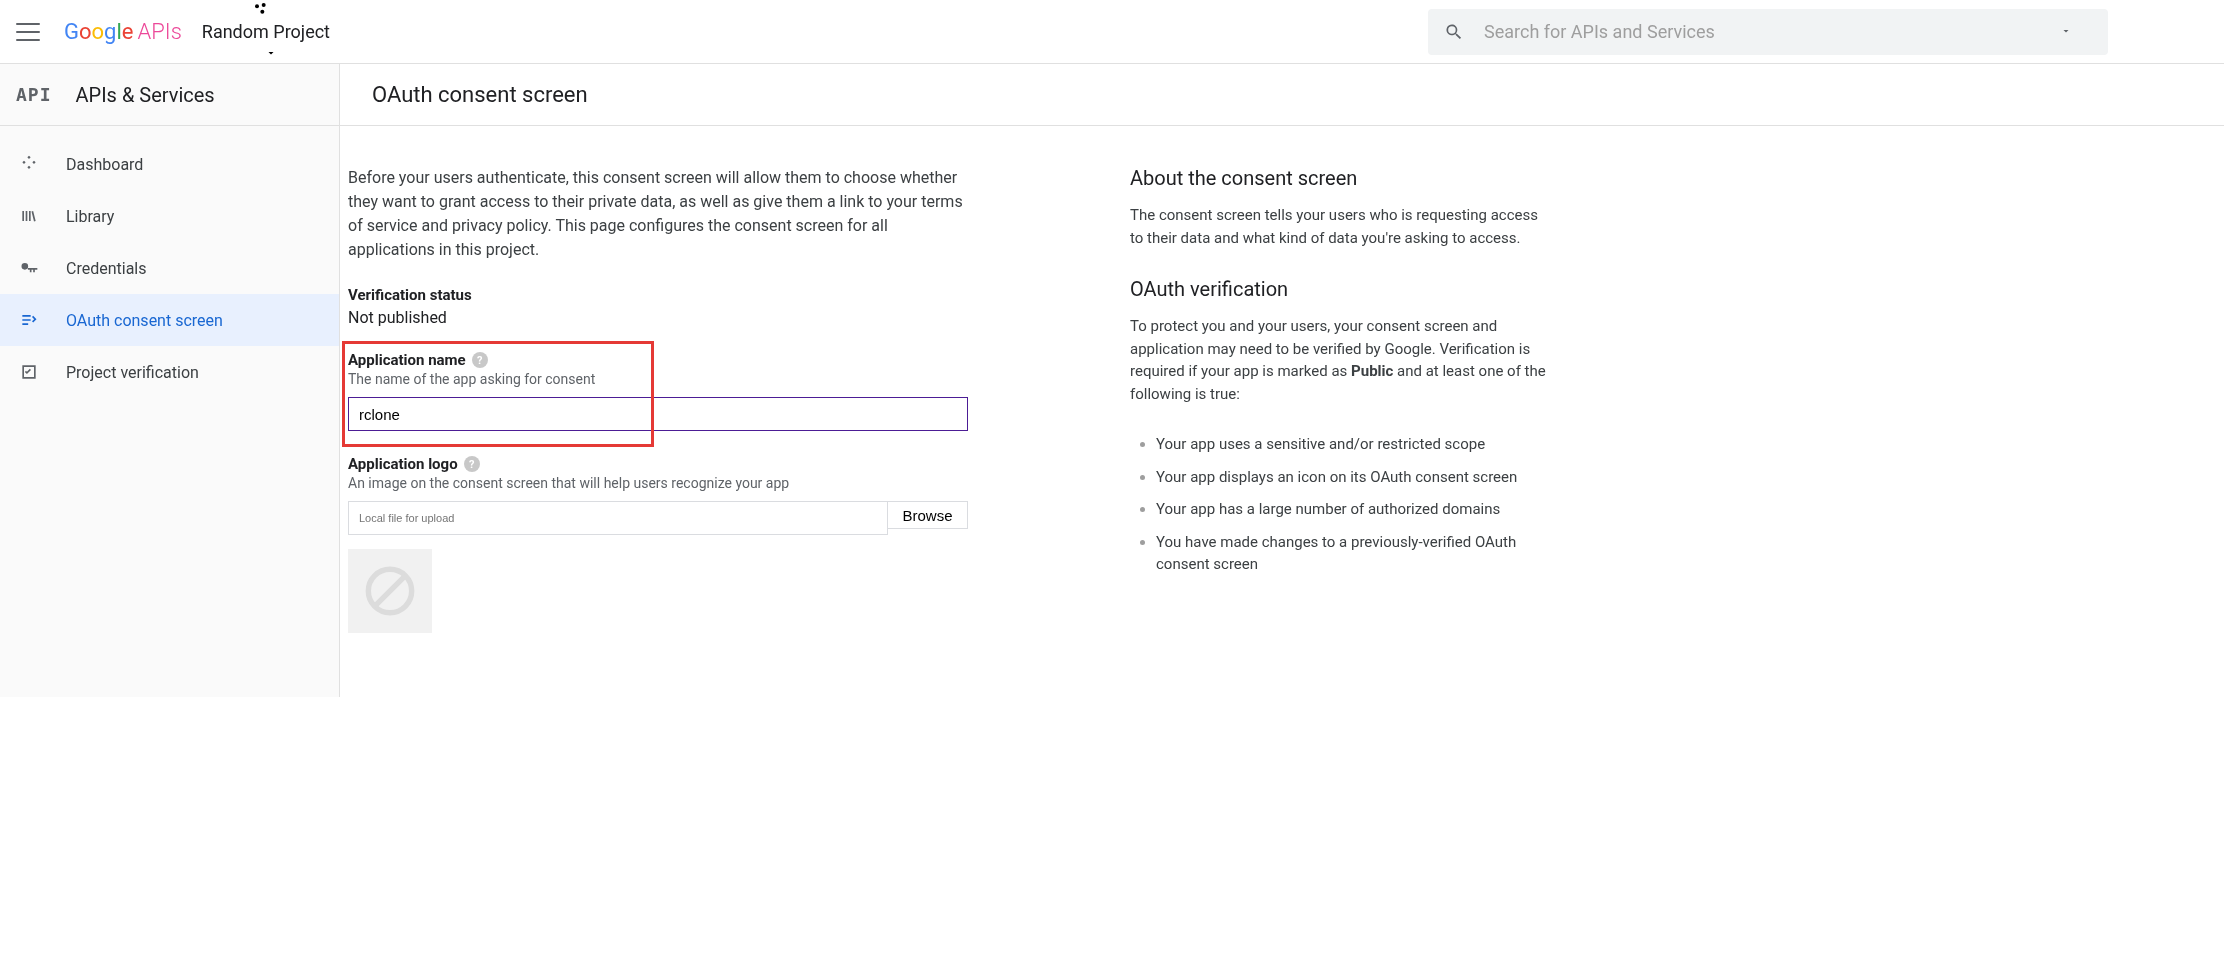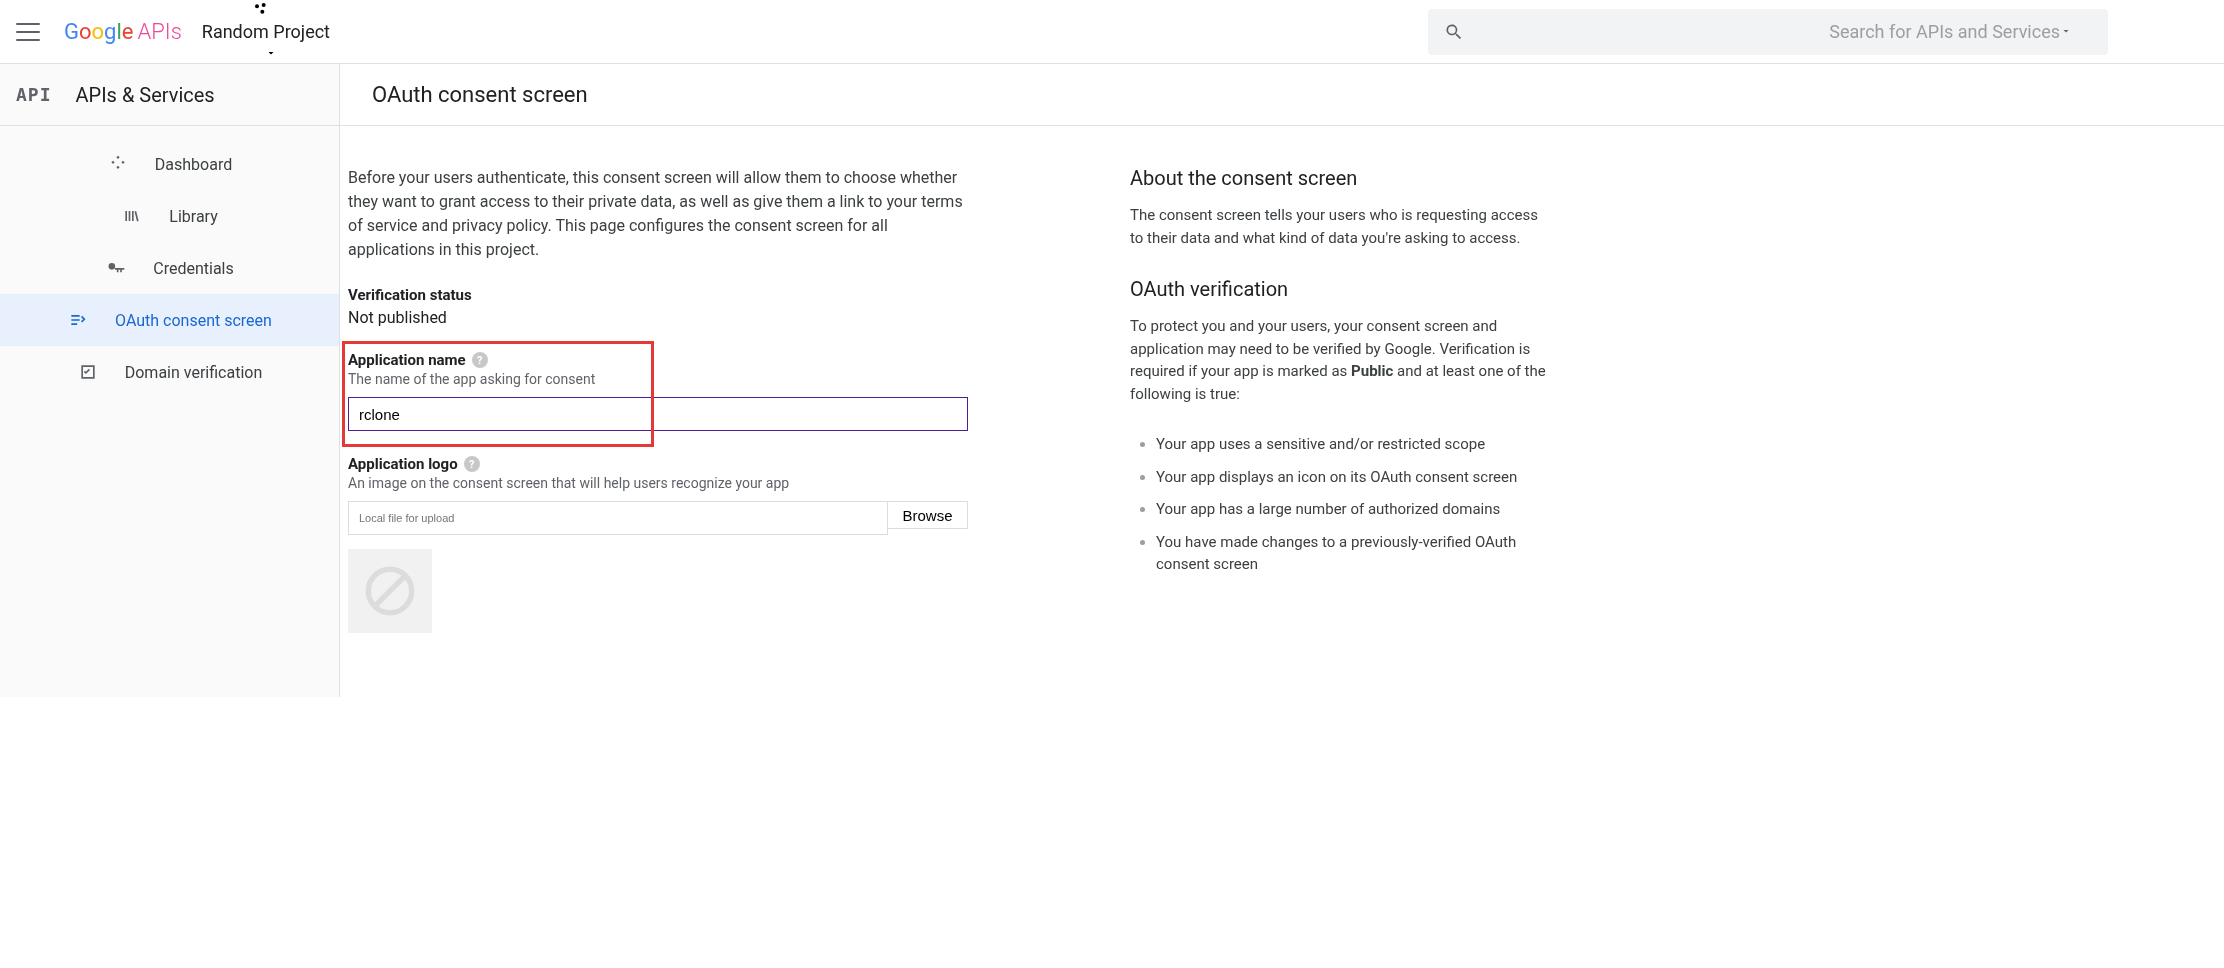--- a/index.html
+++ b/index.html
@@ -11,34 +11,34 @@
 .hamburger span { height: 2px; background: #5f6368; border-radius: 2px; }
 .logo { display: flex; align-items: baseline; font-size: 22px; margin-right: 20px; }
 .logo .g1{color:#4285f4}.logo .g2{color:#ea4335}.logo .g3{color:#fbbc05}.logo .g4{color:#4285f4}.logo .g5{color:#34a853}.logo .g6{color:#ea4335}
 .logo .apis { color: #ec4899; font-weight: 300; margin-left: 4px; }
 .proj-switch { display: flex; align-items: center; cursor: pointer; font-size: 18px; color: #202124; flex-direction: column; }
 .proj-switch .hexdots { margin-right: 10px; }
 .proj-switch .caret { margin-left: 10px; }
 .spacer { flex: 1; }
 .search { width: 680px; height: 46px; background: #f1f3f4; border-radius: 4px; display: flex; align-items: center; padding: 0 16px; margin-right: 100px; }
 .search svg { margin-right: 20px; }
-.search .ph { color: #9e9e9e; font-size: 18px; flex: 1; text-align: right; }
+.search .ph { color: #9e9e9e; font-size: 18px; flex: 1; }
 .search .drop { color: #5f6368; }
 
 
 .subhdr { display: flex; border-bottom: 1px solid #e0e0e0; }
 .subhdr-left { width: 340px; display: flex; align-items: center; padding: 18px 16px; border-right: 1px solid #e0e0e0; background:#fafafa; }
 .subhdr-left .apilogo { font-family: monospace; font-weight: 700; letter-spacing: 1px; font-size: 18px; color:#5f6368; margin-right: 24px; }
 .subhdr-left .section-title { font-size: 20px; color: #202124; }
 .subhdr-right { flex: 1; padding: 18px 32px; font-size: 22px; color:#202124; }
 
 
 .body { display: flex; }
 .sidebar { width: 340px; border-right: 1px solid #e0e0e0; background:#fafafa; padding-top: 12px; }
-.nav-item { display: flex; align-items: center; height: 52px; padding: 0 18px; font-size: 16px; color: #3c4043; cursor: pointer; justify-content: center; }
+.nav-item { display: flex; align-items: center; height: 52px; padding: 0 18px; font-size: 16px; color: #3c4043; cursor: pointer; }
 .nav-item.active { background: #e8f0fe; color: #1967d2; }
 .nav-item.active .nav-icon { fill: #1967d2; color:#1967d2; }
 .nav-icon { width: 22px; height: 22px; margin-right: 26px; display:flex; align-items:center; justify-content:center; color:#5f6368; }
 .nav-icon svg { width: 20px; height: 20px; fill: currentColor; }
 
 .main { flex: 1; display: flex; padding: 40px 0 40px 0; }
 .main-col { width: 700px; padding: 0 0 0 8px; margin-left: 0; }
 .intro { font-size: 16px; line-height: 1.5; color: #3c4043; margin-bottom: 24px; max-width: 620px; }
 .field-block { margin-bottom: 24px; }
 .field-label { font-weight: 700; font-size: 15px; color:#202124; display:flex; align-items:center; }
@@ -148,21 +148,21 @@
           </svg>
         </span>
       <span>OAuth consent screen</span>
     </div>
     <div class="nav-item">
       <span class="nav-icon">
           <svg viewBox="0 0 24 24">
             <path d="M4 4h16v16H4V4zm2 2v12h12V6H6zm3.5 8.5L7 12l1.4-1.4 1.1 1.1L13 8.2l1.4 1.4-4.9 4.9z"></path>
           </svg>
         </span>
-      <span>Domain verification</span>
+      <span>Project verification</span>
     </div>
   </div>
 
   <div class="main">
     <div class="main-col">
       <p class="intro">Before your users authenticate, this consent screen will allow them to choose whether they want to grant access to their private data, as well as give them a link to your terms of service and privacy policy. This page configures the consent screen for all applications in this project.</p>
 
       <div class="field-block">
         <div class="field-label">Verification status</div>
         <div class="status-value">Not published</div>

